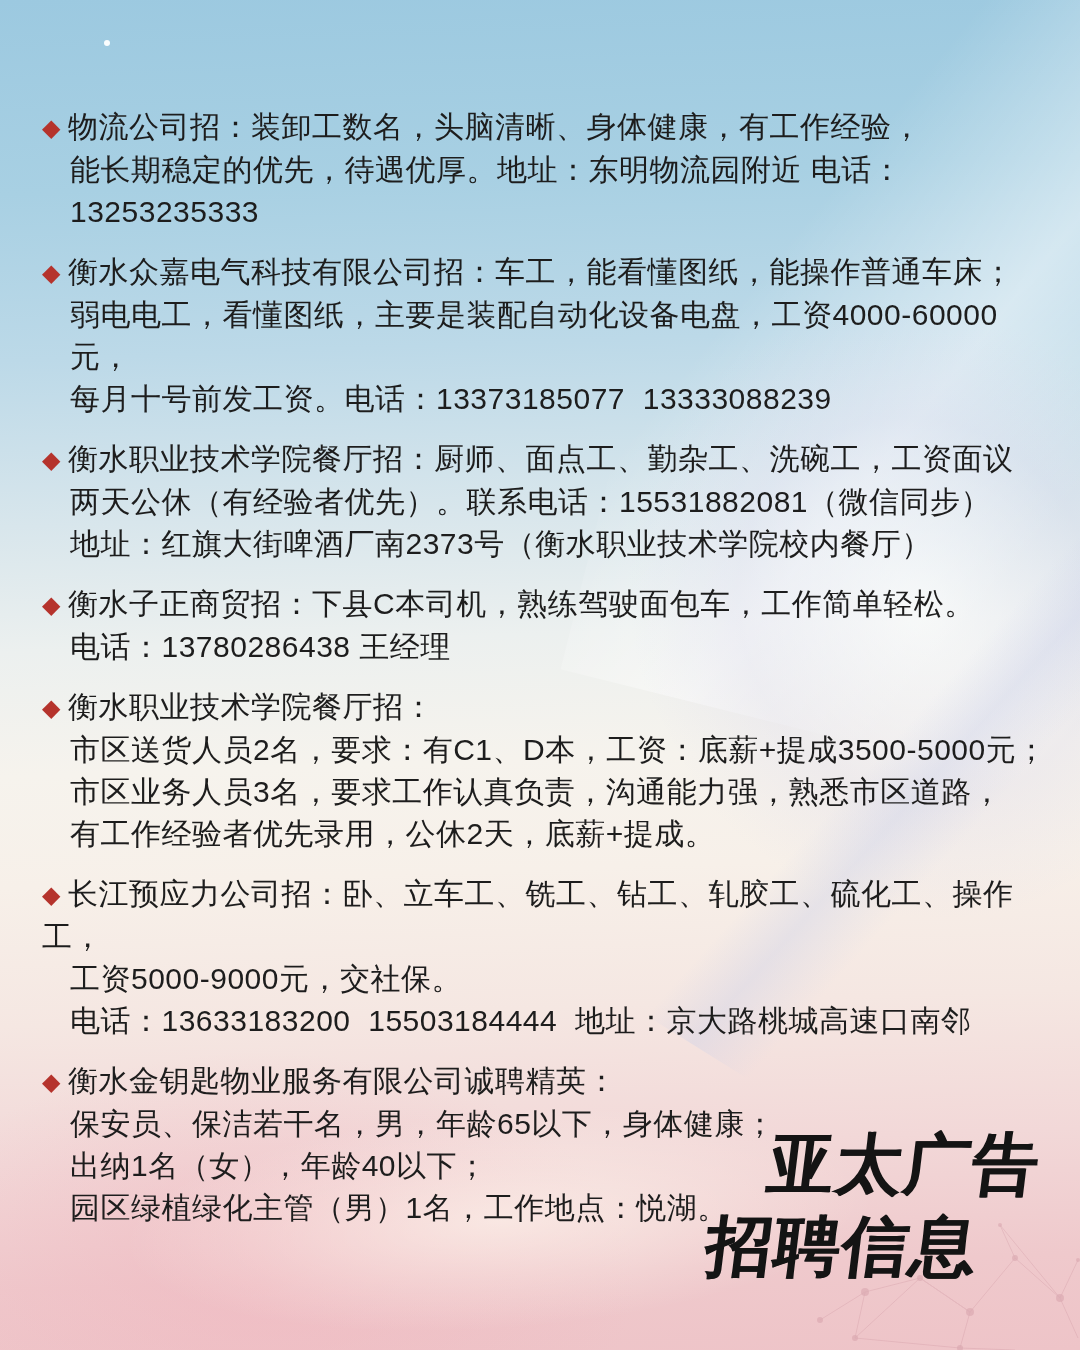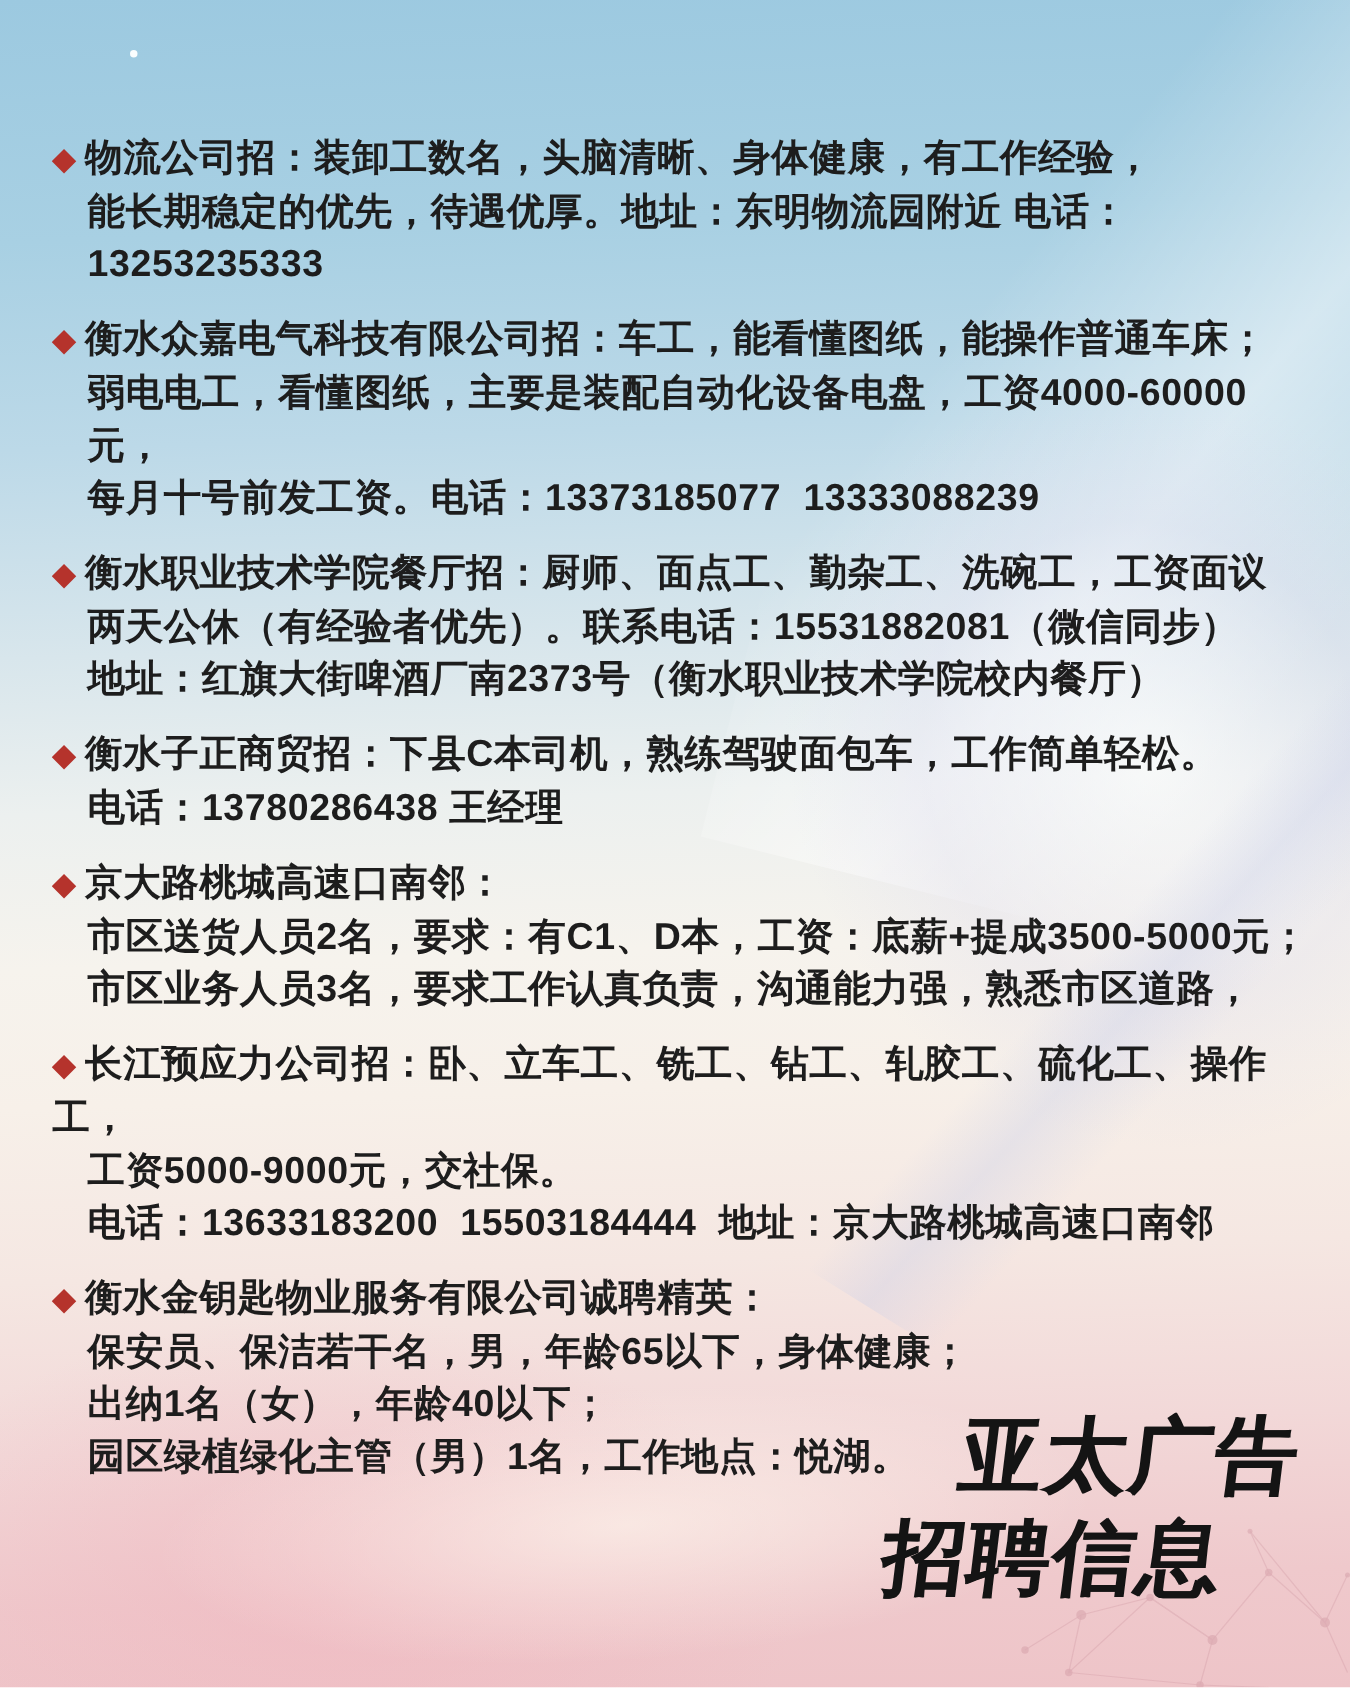--- a/index.html
+++ b/index.html
@@ -63,21 +63,21 @@
     position:absolute;right:0;bottom:0;opacity:.5;
     pointer-events:none;
   }
   
   .content{
     position:absolute;left:42px;top:106px;width:1006px;
     color:#1d1d1d;
   }
   .listing{margin-bottom:18px;}
   .line{
-    font-size:30px;line-height:42px;font-weight:700;
+    font-size:30px;line-height:42px;font-weight:400;
     white-space:pre-wrap;
     color:#1d1d1d;
   }
   .line .txt{letter-spacing:.5px;}
   .line.cont{padding-left:28px;}
   .bullet{
     display:inline-block;width:26px;
     color:#b5332c;font-size:24px;
     vertical-align:1px;
   }
@@ -149,23 +149,24 @@
       <div class="line cont"><span class="txt">两天公休（有经验者优先）。联系电话：15531882081（微信同步）</span></div>
       <div class="line cont"><span class="txt">地址：红旗大街啤酒厂南2373号（衡水职业技术学院校内餐厅）</span></div>
     </div>
 
     <div class="listing">
       <div class="line first"><span class="bullet">◆</span><span class="txt">衡水子正商贸招：下县C本司机，熟练驾驶面包车，工作简单轻松。</span></div>
       <div class="line cont"><span class="txt">电话：13780286438 王经理</span></div>
     </div>
 
     <div class="listing">
-      <div class="line first"><span class="bullet">◆</span><span class="txt">京大路桃城高速口南邻：</span></div>
+      <div class="line first"><span class="bullet">◆</span><span class="txt">衡水职业技术学院餐厅招：</span></div>
       <div class="line cont"><span class="txt">市区送货人员2名，要求：有C1、D本，工资：底薪+提成3500-5000元；</span></div>
       <div class="line cont"><span class="txt">市区业务人员3名，要求工作认真负责，沟通能力强，熟悉市区道路，</span></div>
+      <div class="line cont"><span class="txt">有工作经验者优先录用，公休2天，底薪+提成。</span></div>
     </div>
 
     <div class="listing">
       <div class="line first"><span class="bullet">◆</span><span class="txt">长江预应力公司招：卧、立车工、铣工、钻工、轧胶工、硫化工、操作工，</span></div>
       <div class="line cont"><span class="txt">工资5000-9000元，交社保。</span></div>
       <div class="line cont"><span class="txt">电话：13633183200  15503184444  地址：京大路桃城高速口南邻</span></div>
     </div>
 
     <div class="listing">
       <div class="line first"><span class="bullet">◆</span><span class="txt">衡水金钥匙物业服务有限公司诚聘精英：</span></div>

